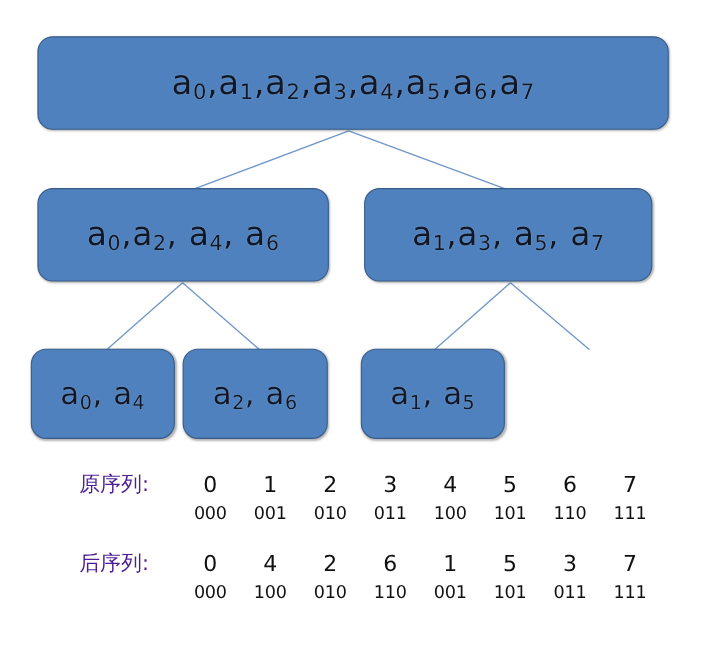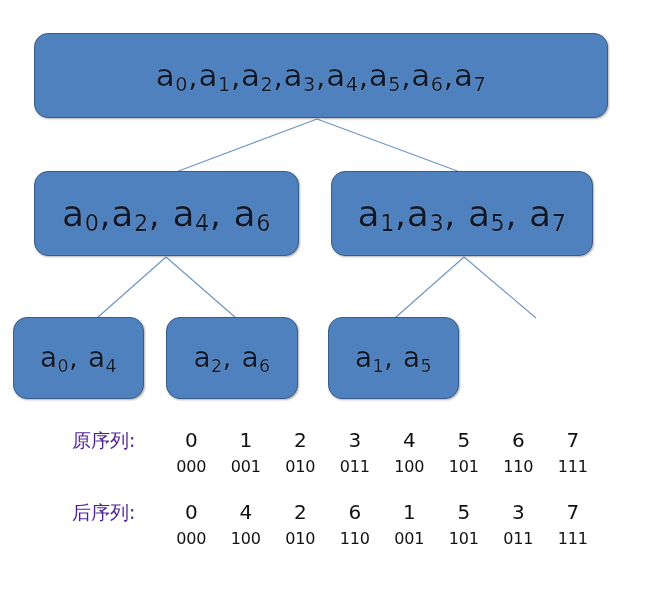--- a/index.html
+++ b/index.html
@@ -63,24 +63,24 @@
 
   
   #node-even {
     left: 34px; top: 171px;
     width: 265px; height: 85px;
   }
   #node-odd {
     left: 331px; top: 171px;
     width: 262px; height: 85px;
   }
-  #node-even .lbl, #node-odd .lbl { font-size: 36px; }
-
-  
-  #node-a0a4 { left: 13px;  top: 317px; width: 131px; height: 82px; }
+  #node-even .lbl, #node-odd .lbl { font-size: 30px; }
+
+  
+  #node-a0a4 { left: 28px;  top: 317px; width: 131px; height: 82px; }
   #node-a2a6 { left: 166px; top: 317px; width: 132px; height: 82px; }
   #node-a1a5 { left: 328px; top: 317px; width: 131px; height: 82px; }
   #node-a3a7 { left: 471px; top: 317px; width: 130px; height: 82px; }
   .leaf .lbl { font-size: 28px; }
 
   
   #seq-table {
     position: absolute;
     left: 0;
     top: 428px;

